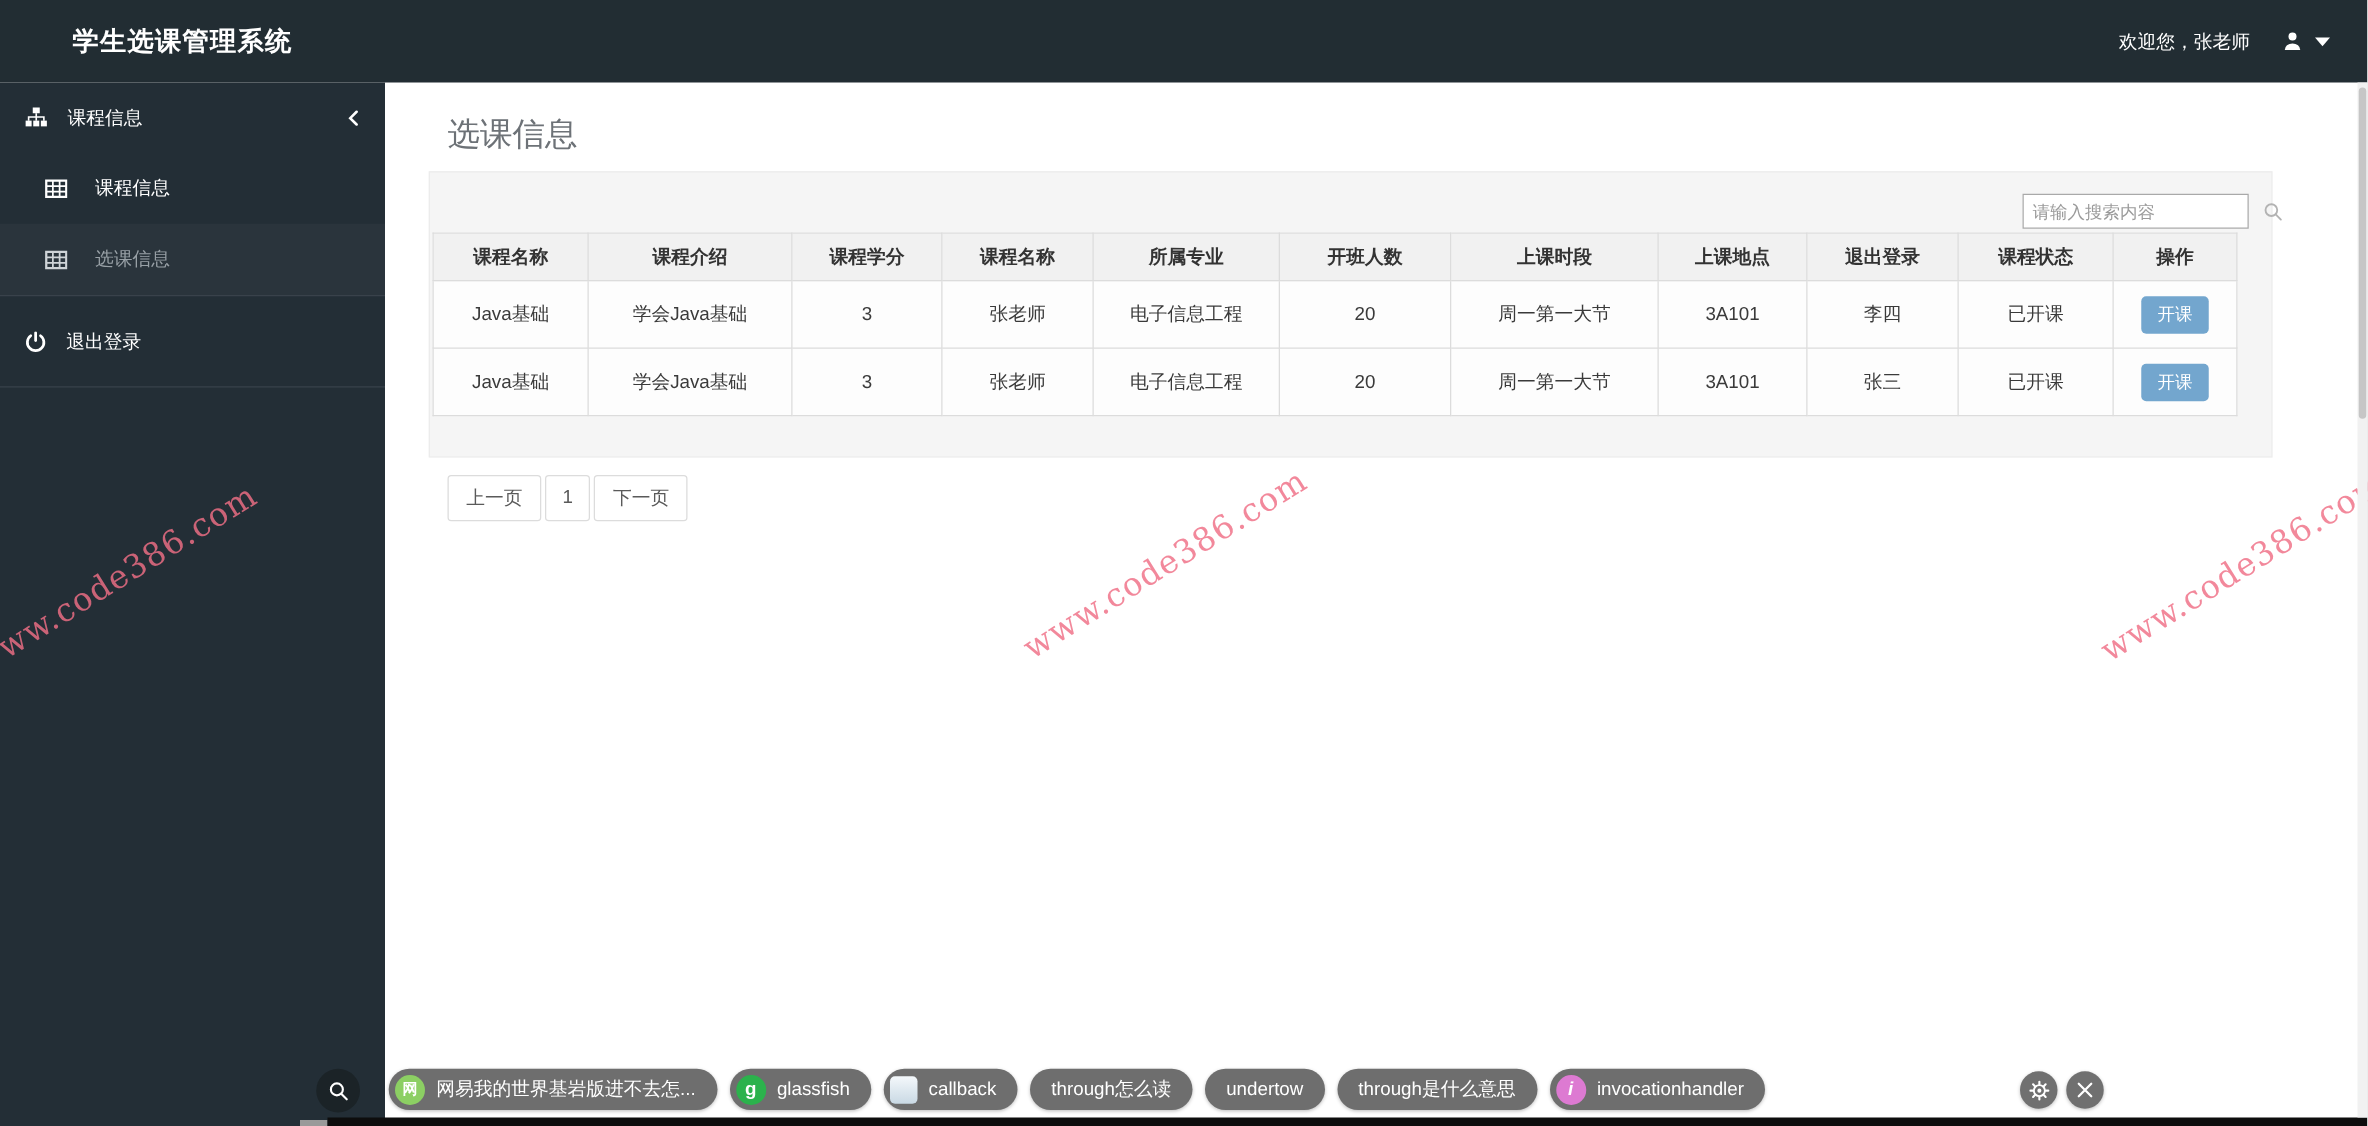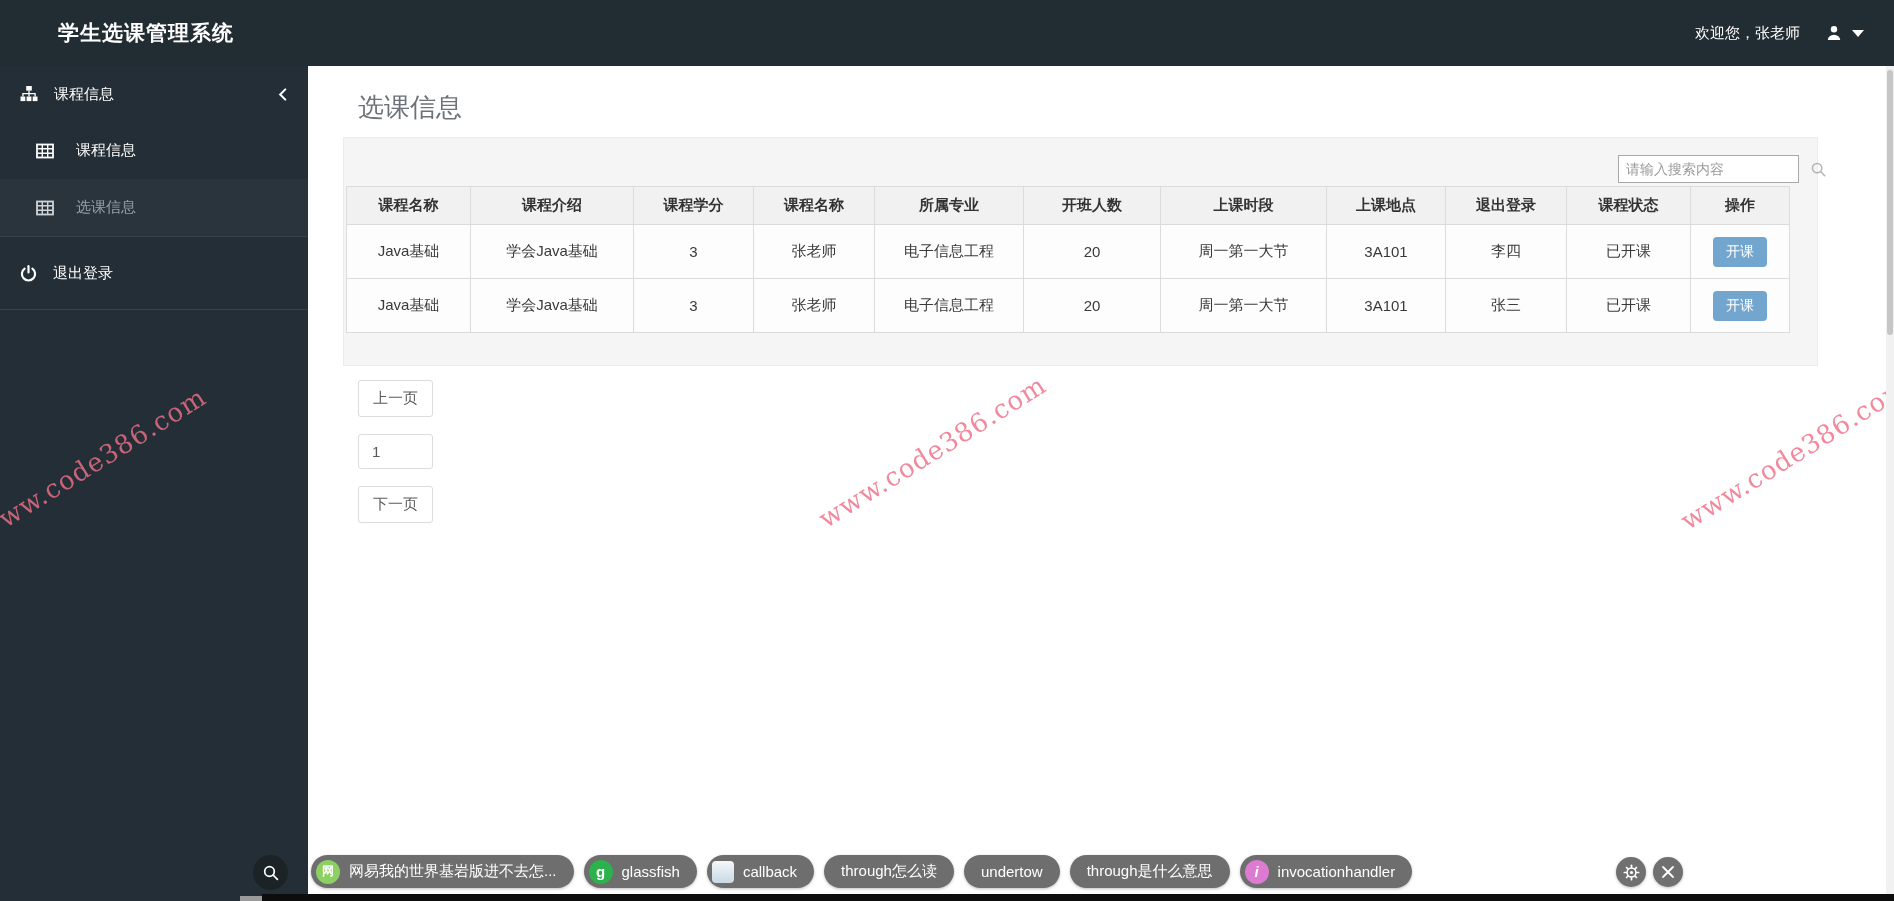--- a/index.html
+++ b/index.html
@@ -37,21 +37,21 @@
   .searchbox input { flex:1; border:none; outline:none; background:transparent; font-size:14px; padding:0 4px 0 7px; color:#555; font-family:"Liberation Sans", sans-serif; }
   .searchbox input::placeholder { color:#9b9b9b; }
   .search-glyph { width:15px; height:15px; margin-right:7px; flex:0 0 auto; }
 
   table.course { position:absolute; left:2px; top:48px; width:1443px; border-collapse:collapse; table-layout:fixed; background:#fdfdfd; }
   table.course th, table.course td { border:1px solid #dcdcdc; text-align:center; font-size:15px; }
   table.course th { height:38px; background:#f1f1f1; color:#333; font-weight:bold; }
   table.course td { height:54px; color:#3a3a3a; }
   .btn-open { display:inline-block; background:#73a6ce; color:#fff; font-size:14px; padding:6px 13px; border-radius:4px; border:none; cursor:pointer; font-family:"Liberation Sans", sans-serif; }
 
-  .pagination { position:absolute; left:14px; top:242px; display:flex; gap:17px;flex-direction:column; }
+  .pagination { position:absolute; left:14px; top:242px; display:flex; gap:3px; }
   .page-btn { background:#fff; border:1px solid #dcdcdc; border-radius:3px; color:#5a5a5a; font-size:15px; padding:8px 14px; cursor:pointer; }
   .page-btn.num { padding:8px 13px; }
 
   
   .wm { position:absolute; width:280px; font-family:"DejaVu Serif", serif; font-size:26px; color:#f06f86; opacity:.82; transform:rotate(-32deg); white-space:nowrap; letter-spacing:1px; z-index:40; pointer-events:none; }
   .wm1 { left:-40px; top:444px; }
   .wm2 { left:800px; top:432px; }
   .wm3 { left:1662px; top:434px; }
 
   

